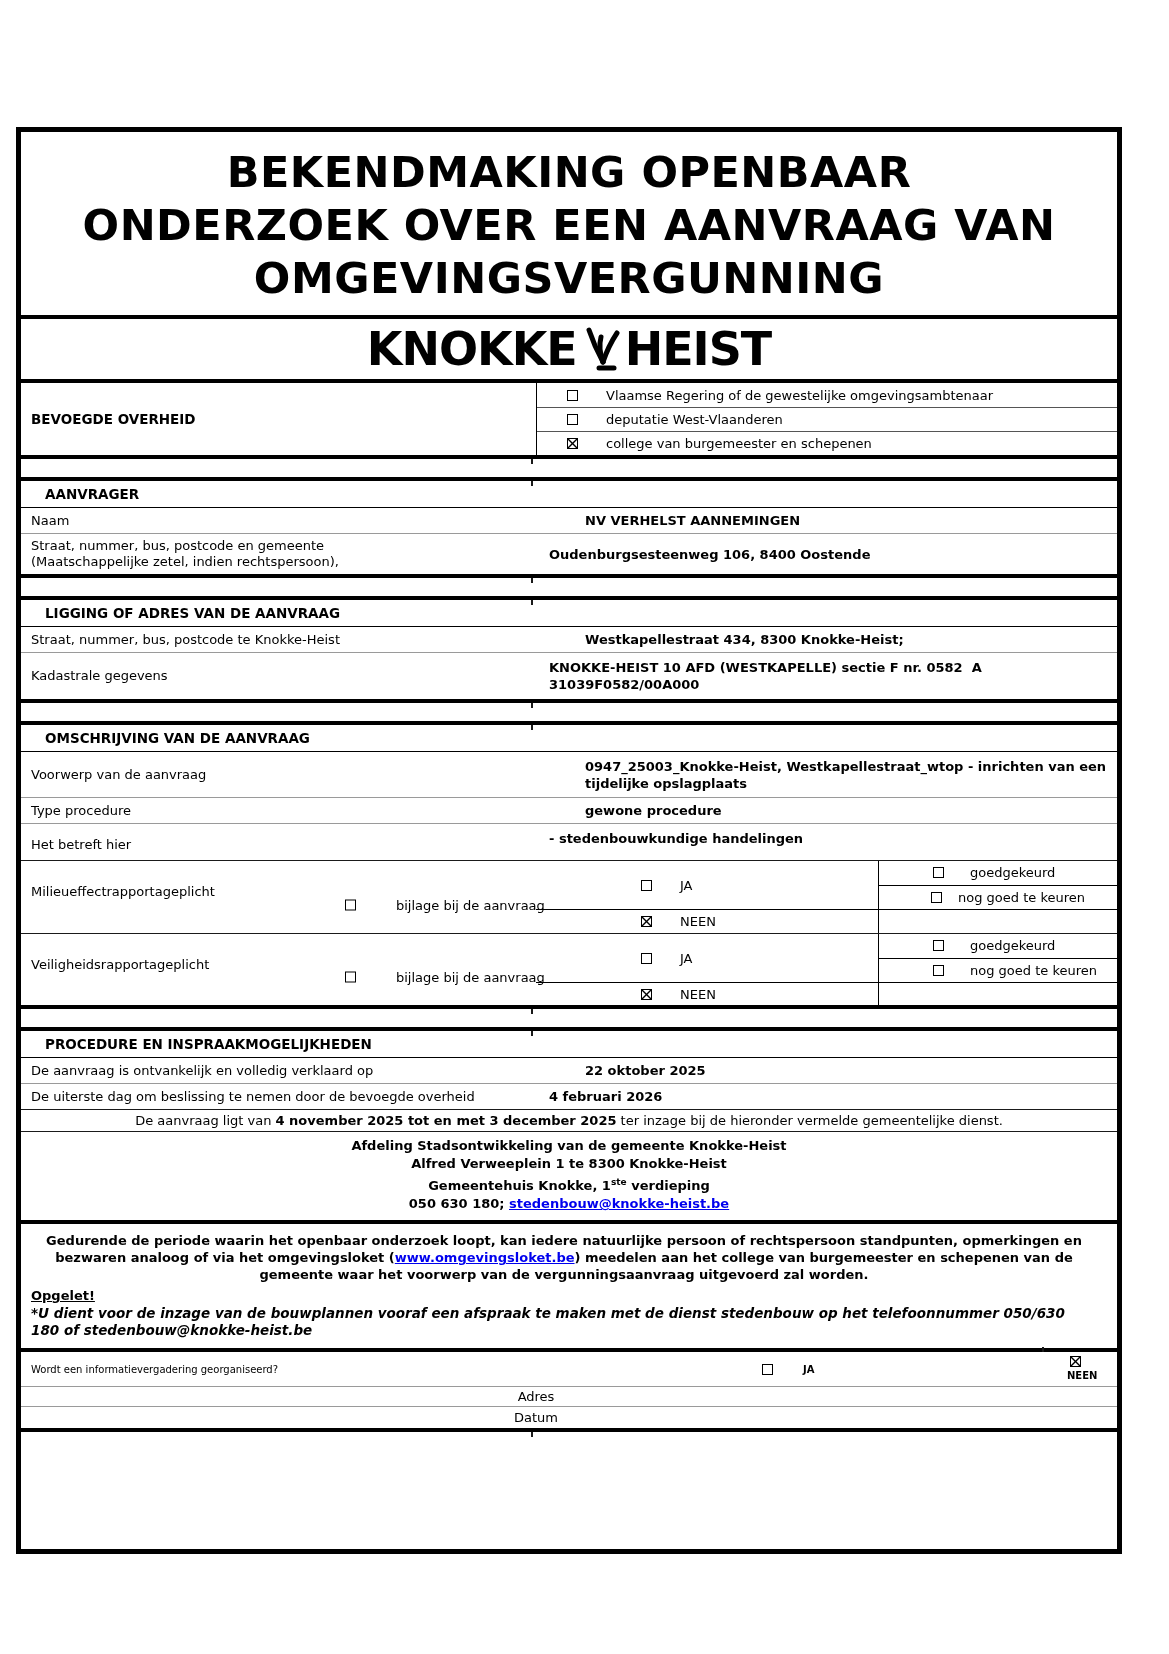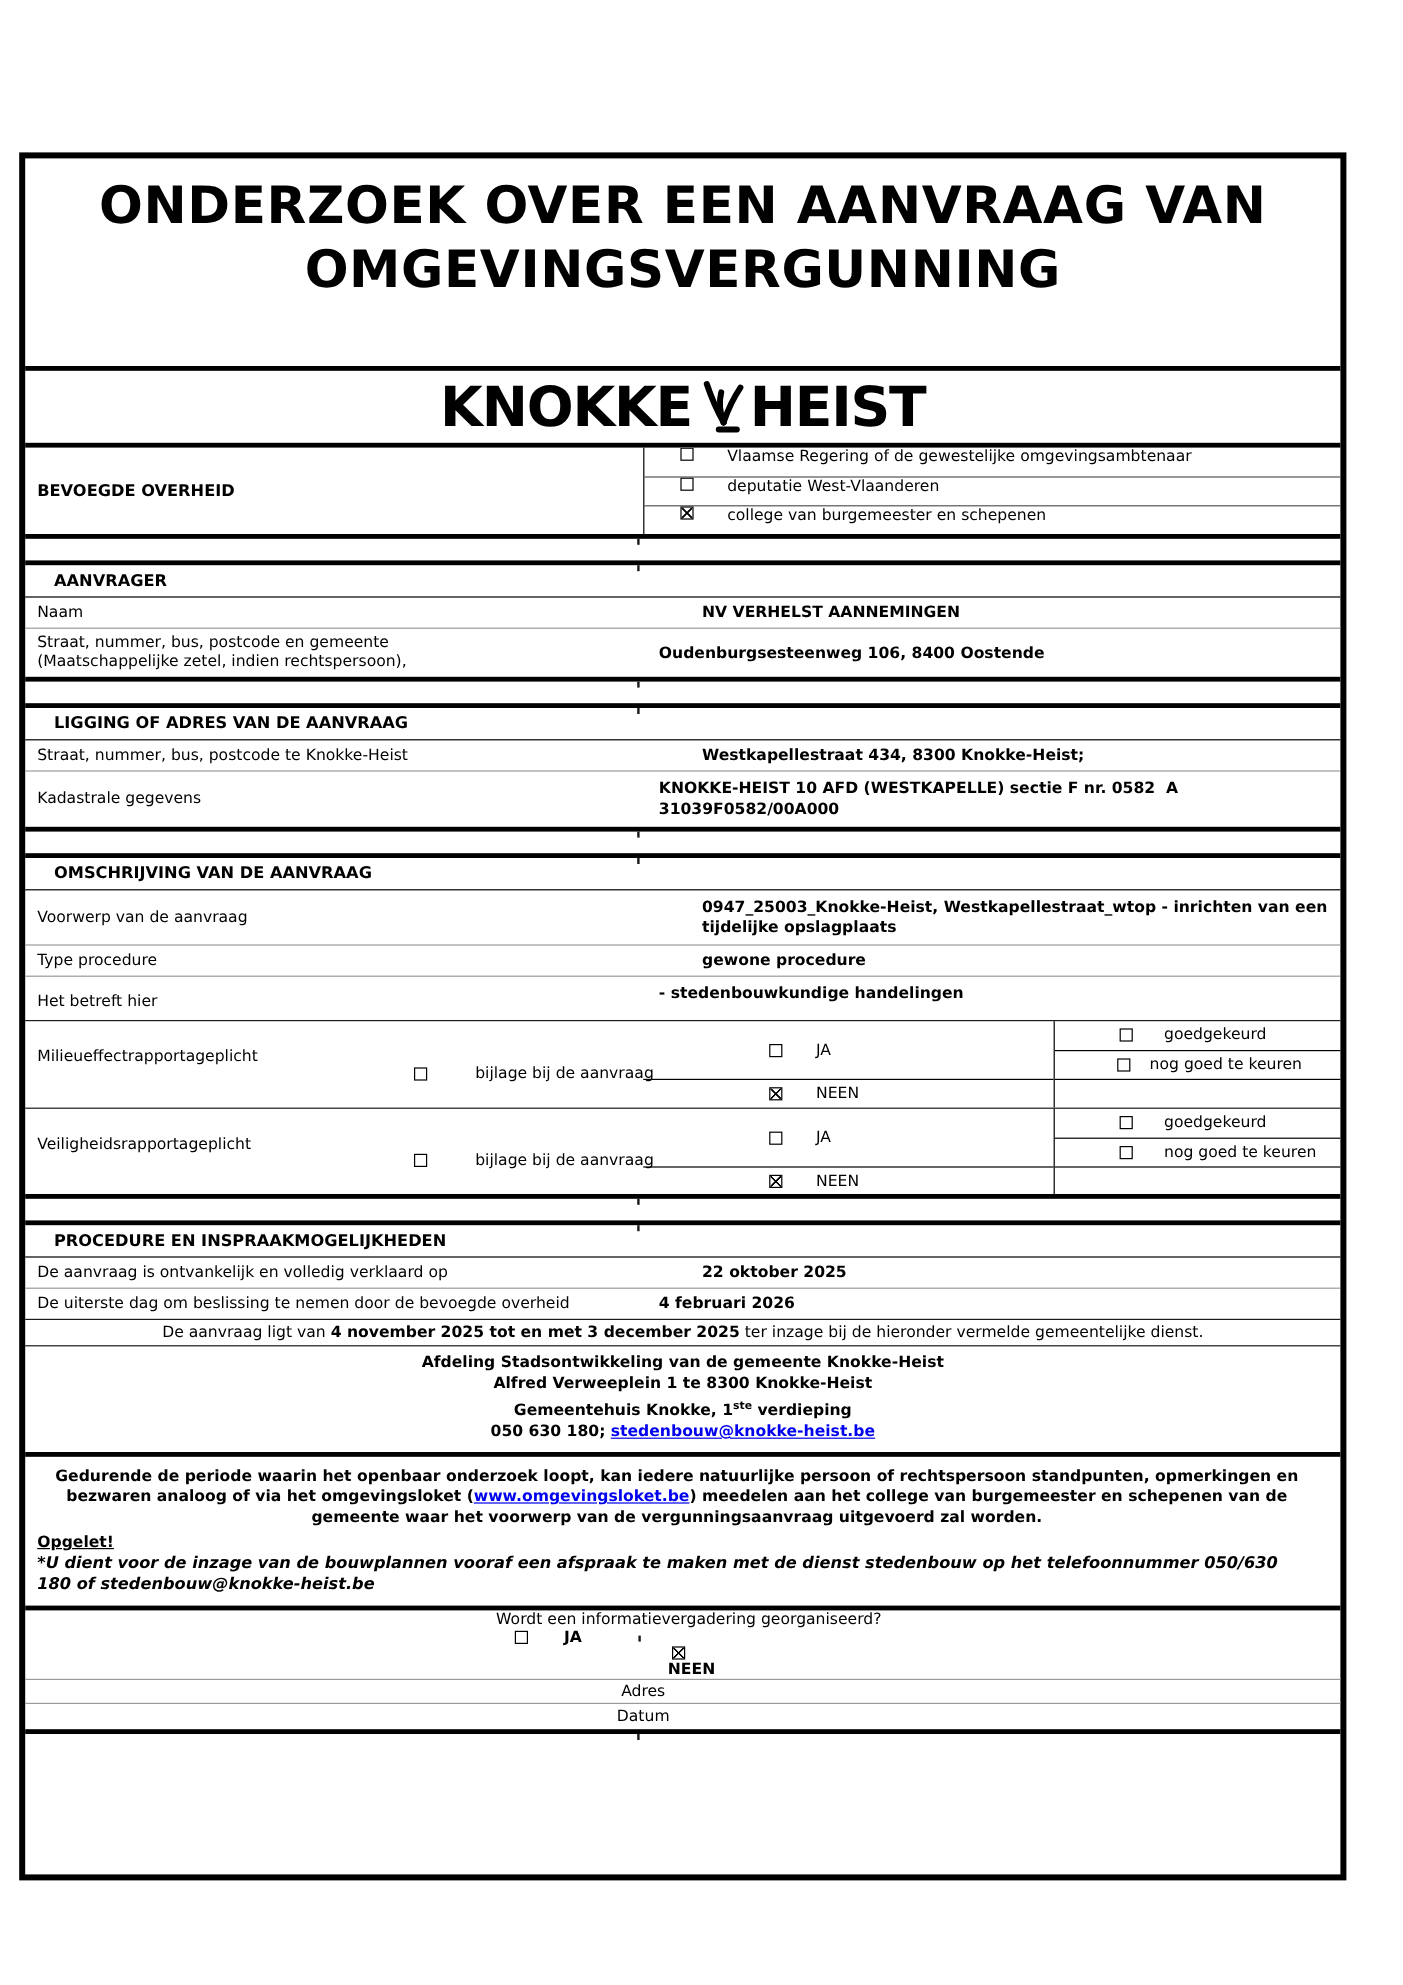--- a/index.html
+++ b/index.html
@@ -35,21 +35,21 @@
   .title-block .tline { font-weight:bold; font-size:43px; line-height:53px; letter-spacing:0.5px; }
   .logo-block { min-height:64px; border-top:4px solid #000; display:flex; align-items:center;
                 justify-content:center; gap:2px; padding:6px 0; }
   .logo-txt { font-weight:bold; font-size:46px; letter-spacing:-1px; line-height:46px; }
   .logo-glyph { width:40px; height:46px; margin:0 2px; }
 
   
   .bevoegde { display:grid; grid-template-columns:515px 1fr; border-top:4px solid #000; }
   .bevoegde .lbl { display:flex; align-items:center; padding-left:10px; font-weight:bold; font-size:13.5px; }
   .bevoegde .opts { border-left:1.5px solid #000; }
-  .opt-row { height:24px; display:flex; align-items:flex-start; padding-left:30px; font-size:13px; }
+  .opt-row { height:24px; display:flex; align-items:center; padding-left:30px; font-size:13px; }
   .opt-row .cb { margin-right:28px; }
   .opt-row + .opt-row { border-top:1px solid #555; }
 
   
   .rap-row { display:grid; grid-template-columns:515px 1fr 239px; height:72px; position:relative; }
   .rap-row + .rap-row { border-top:1px solid #1a1a1a; }
   .rap-left { position:relative; }
   .rap-left .rlabel { position:absolute; left:10px; top:42%; transform:translateY(-50%); font-size:13px; }
   .rap-left .bijlage { position:absolute; left:324px; top:61%; transform:translateY(-50%);
                        display:flex; align-items:center; gap:40px; font-size:13px; white-space:nowrap; }
@@ -71,21 +71,21 @@
                 font-size:13px; position:relative; padding:2px 12px; }
   .dienst-block { text-align:center; font-weight:bold; font-size:13px; line-height:18px;
                   padding:5px 0 7px 0; position:relative; }
   .bezwaar-block { border-top:4px solid #000; padding:8px 20px 9px 10px; position:relative; }
   .bezwaar-p { font-weight:bold; font-size:13px; line-height:17px; text-align:center; }
   .opgelet { font-weight:bold; text-decoration:underline; font-size:13px; margin-top:5px; }
   .note-italic { font-weight:bold; font-style:italic; font-size:13.5px; line-height:17px; margin-top:2px; }
 
   
   .info-row { border-top:4px solid #000; min-height:38px; display:flex; align-items:center;
-              position:relative; font-size:13px;flex-direction:column; }
+              position:relative; font-size:10px; }
   .info-row .q { padding-left:10px; flex:1; }
   .info-ja { display:flex; align-items:center; gap:30px; width:280px; font-weight:bold; }
   .info-neen { width:75px; display:flex; flex-direction:column; align-items:flex-start;
                padding-left:25px; font-weight:bold; line-height:15px; position:relative; }
   .info-neen::before { content:""; position:absolute; left:0; top:-9px; width:2px; height:5px; background:#1a1a1a; }
   .info-neen .cb { margin-left:3px; margin-bottom:1px; }
 
   .mini-row { height:21px; display:flex; align-items:center; justify-content:center;
               font-size:13px; position:relative; }
   .mini-row .ctr { position:absolute; left:0; width:1030px; text-align:center; }
@@ -93,20 +93,21 @@
 
   sup { font-size:9px; vertical-align:super; }
 </style>
 </head>
 <body>
 
 <div class="page">
   <div class="doc">
 
     <div class="title-block">
+      <div class="tline">BEKENDMAKING OPENBAAR</div>
       <div class="tline">ONDERZOEK OVER EEN AANVRAAG VAN</div>
       <div class="tline">OMGEVINGSVERGUNNING</div>
     </div>
 
     <div class="logo-block">
       <span class="logo-txt">KNOKKE</span>
       <svg class="logo-glyph" viewBox="0 0 40 46">
         <g stroke="#000" stroke-width="5" stroke-linecap="round" fill="none">
           <path d="M8 4 C12 16 17 27 22 36"></path>
           <path d="M36 7 C30 16 25 27 22 36"></path>

